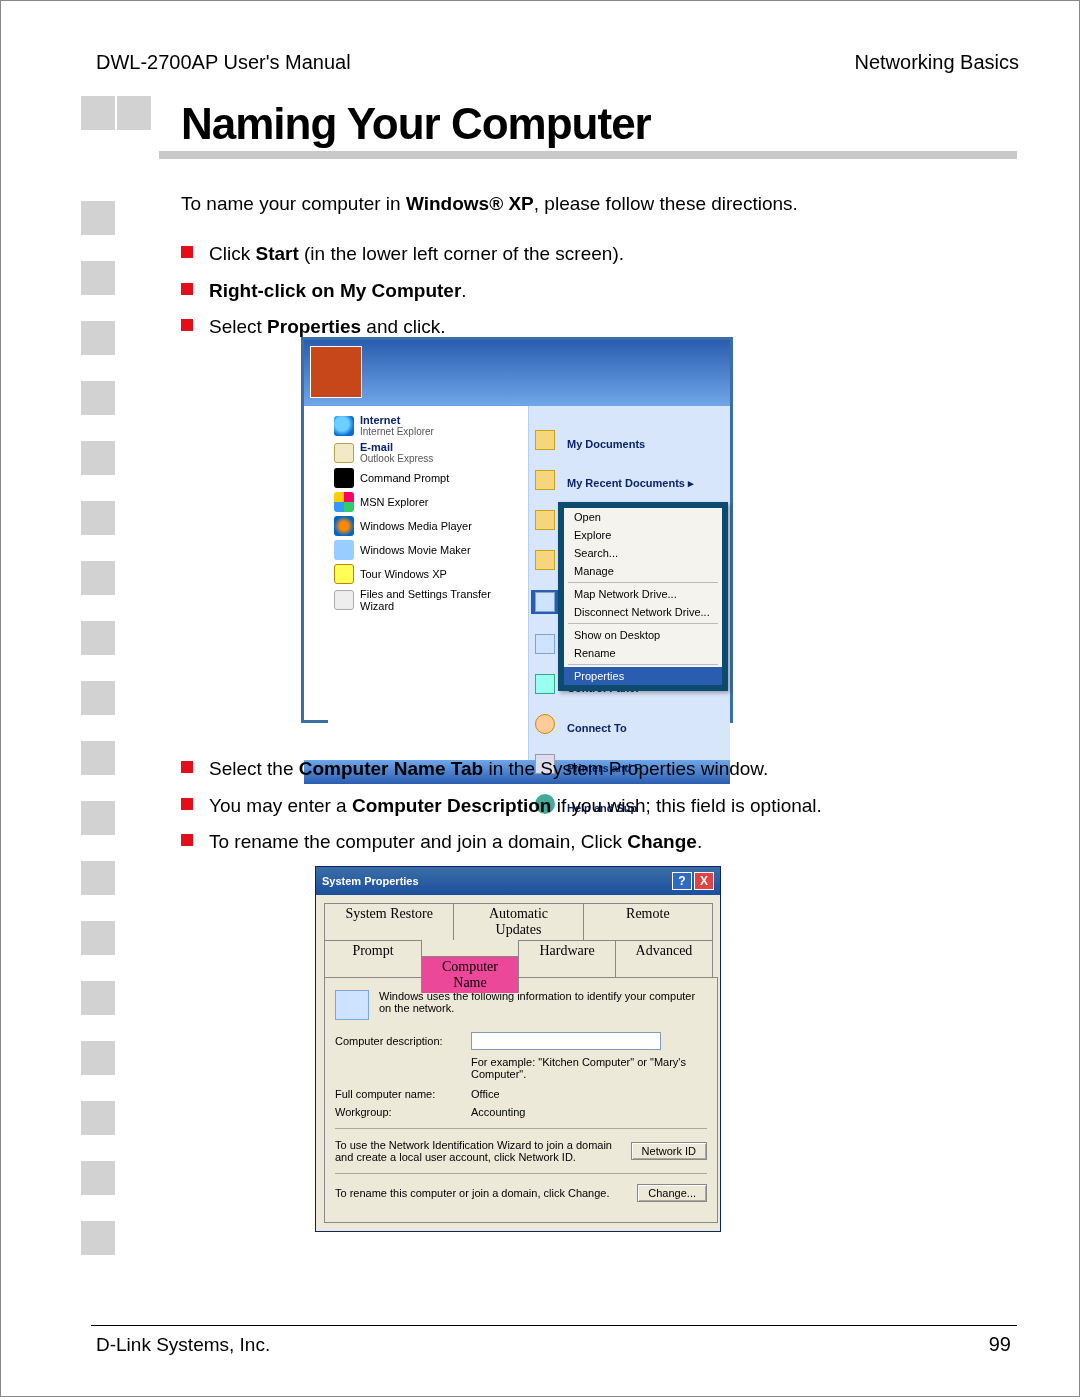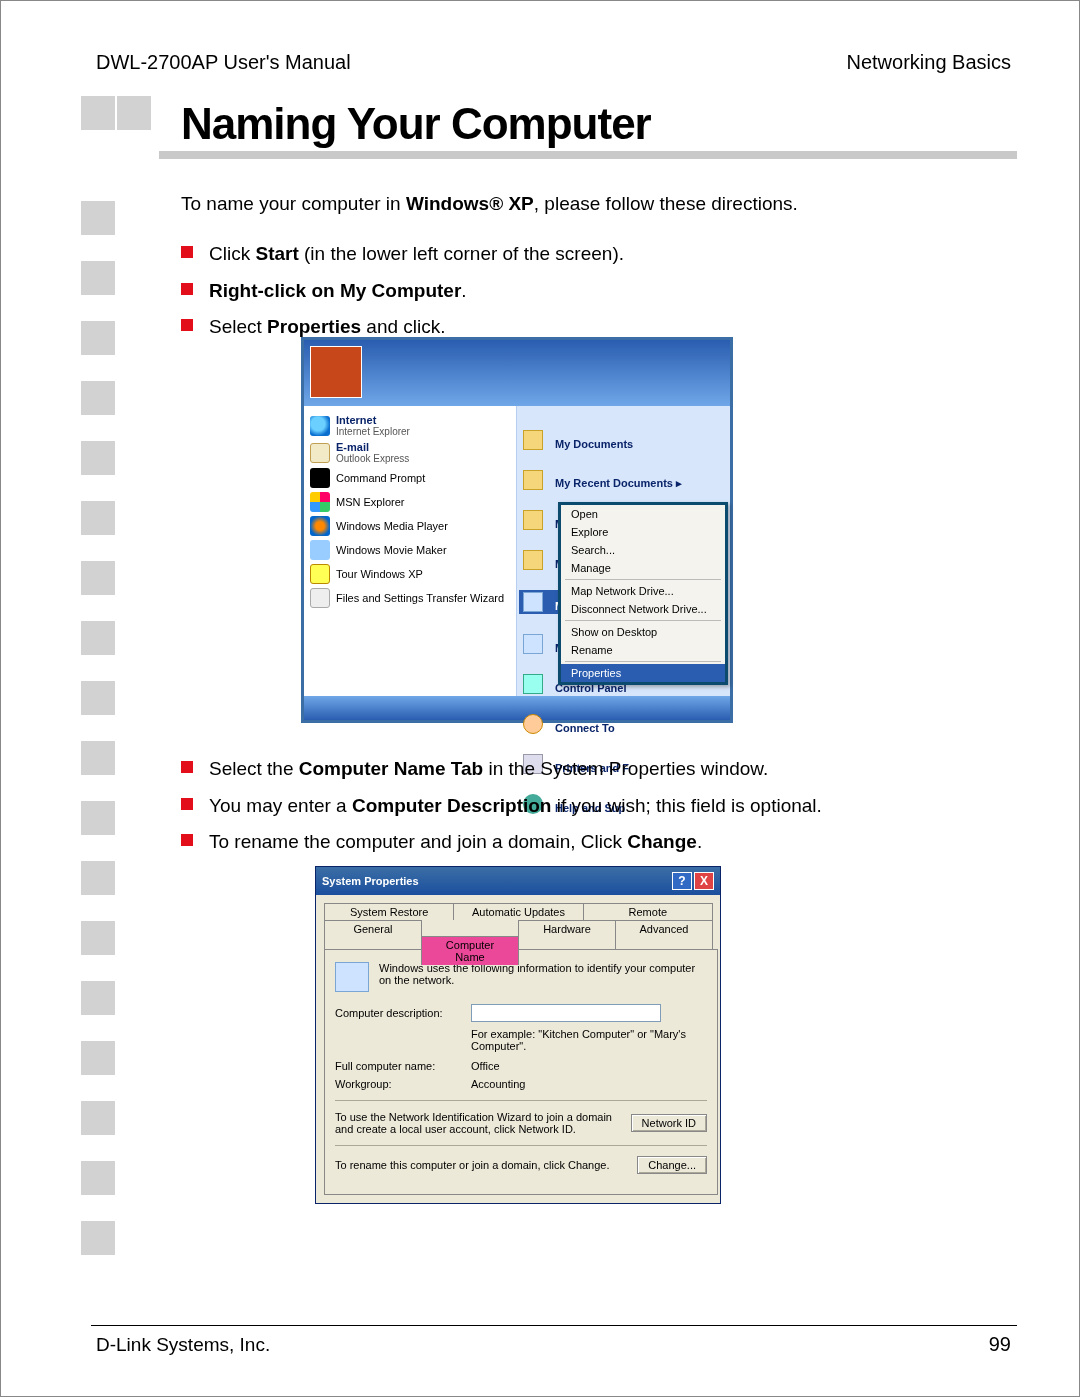--- a/index.html
+++ b/index.html
@@ -1,60 +1,60 @@
 <!DOCTYPE html>
 <html><head>
 <meta charset="utf-8">
 <style>
   * { box-sizing: border-box; margin: 0; padding: 0; }
   body { width: 1080px; height: 1397px; background: #fff; font-family: Arial, Helvetica, sans-serif; color: #000; position: relative; }
   .page { position: absolute; left: 0; top: 0; width: 1080px; height: 1397px; border: 1px solid #888; }
   .header-left { position: absolute; left: 95px; top: 50px; font-size: 20px; }
-  .header-right { position: absolute; right: 68px; top: 50px; font-size: 20px; }
+  .header-right { position: absolute; right: 60px; top: 50px; font-size: 20px; }
   .side-squares { position: absolute; left: 80px; top: 95px; width: 78px; }
   .side-squares .sq { width: 34px; height: 34px; background: #d2d2d2; display: inline-block; margin: 0 2px 10px 0; }
   .side-col { position: absolute; left: 80px; top: 200px; }
   .side-col .sq2 { width: 34px; height: 34px; background: #d2d2d2; margin-bottom: 26px; }
   .title { position: absolute; left: 180px; top: 98px; font-size: 44px; font-weight: 900; font-family: "Arial Black", Arial, sans-serif; letter-spacing: -1px; }
   .title-bar { position: absolute; left: 80px; top: 150px; right: 62px; height: 8px; background: #c9c9c9; }
   .title-bar::before { content:""; position:absolute; left:0; top:0; width:78px; height:8px; background:#fff; }
   .intro { position: absolute; left: 180px; top: 192px; font-size: 19px; }
   .bullets1 { position: absolute; left: 180px; top: 230px; font-size: 19px; }
   .bullets2 { position: absolute; left: 180px; top: 745px; font-size: 19px; }
   .bli { padding-left: 28px; position: relative; margin: 10px 0; line-height: 1.4; }
   .bli::before { content:""; position:absolute; left:0; top:5px; width:12px; height:12px; background:#e20f1b; }
   .sb { font-weight: bold; }
   .figure1 { position: absolute; left: 300px; top: 336px; width: 432px; height: 386px; border: 3px solid #3b6ea5; background:#fff; font-family: Tahoma, Arial, sans-serif; }
   .sm-top { height: 66px; background: linear-gradient(#2a5db0,#6fa7e8); position:relative; }
   .sm-user { position:absolute; left:6px; top:6px; width:52px; height:52px; background:#c7471a; border:1px solid #fff; }
-  .sm-body { display:flex; height: 290px; }
+  .sm-body { display:flex; height: 354px; padding-left: 24px; }
   .sm-left { width: 50%; border-right:1px solid #b6cff0; background:#fff; padding:4px 6px; font-size:11px; }
   .sm-right-wrap { width:50%; position:relative; }
   .sm-right { background:#d8e6fb; padding:4px 6px; font-size:11px; font-weight:bold; color:#0a246a; height:100%; }
   .sm-item { display:flex; align-items:center; gap:6px; margin:4px 0; color:#000; font-weight:normal; }
   .sm-item .ic { width:20px; height:20px; border-radius:3px; flex:0 0 20px; }
   .sm-item .t1 { font-weight:bold; color:#0a246a; font-size:11px; }
   .sm-item .t2 { font-size:10px; color:#555;text-align:center; }
   .sm-right .ritem { display:flex; align-items:flex-end; gap:12px; margin:20px 0; }
   .sm-right .ritem .ic { width:20px; height:20px; flex:0 0 20px; }
   .ritem.hi { background:#2a5db0; color:#fff; padding:2px 4px; margin-left:-4px; margin-right:-4px; font-weight:bold; }
   .sm-bottom { height:24px; background: linear-gradient(#6fa7e8,#2a5db0); }
-  .ctx { position:absolute; left:254px; top:162px; width:170px; background:#f4f3ee; border:3px solid #0c4a6e; box-shadow:2px 2px 4px rgba(0,0,0,0.3); font-size:11px; z-index:10; }
+  .ctx { position:absolute; left:254px; top:162px; width:170px; background:#f4f3ee; border:6px solid #0c4a6e; box-shadow:2px 2px 4px rgba(0,0,0,0.3); font-size:11px; z-index:10; }
   .ctx .ci { padding:3px 10px; }
   .ctx hr { border:none; border-top:1px solid #bbb; margin:2px 4px; }
   .ctx .hi { background:#2a5db0; color:#fff; }
   .figure2 { position: absolute; left: 314px; top: 865px; width: 406px; border: 1px solid #0a246a; font-family: Tahoma, Arial, sans-serif; font-size: 11px; background:#ece9d8; }
   .tb { height:28px; background: linear-gradient(#3b6ea5,#1b4f9e); color:#fff; font-weight:bold; display:flex; align-items:center; padding:12px 6px; justify-content:space-between; }
   .tb .btns { display:flex; gap:2px; }
   .tb .btn { width:20px; height:18px; border:1px solid #fff; display:flex; align-items:center; justify-content:center; font-weight:bold; font-size:12px; }
   .tb .btn.h { background:#316ac5; }
   .tb .btn.x { background:#e04343; }
   .tabs { padding:8px 8px 0 8px; }
   .tabrow { display:flex; }
-  .tab { border:1px solid #888; border-bottom:none; background:#ece9d8; padding:2px 10px; font-size:11px; margin-right:-1px; }
+  .tab { border:1px solid #888; border-bottom:none; background:#ece9d8; padding:2px 10px; font-size:14px; margin-right:-1px;font-family:Liberation Serif, serif; }
   .tab.sm { flex:1; text-align:center; }
   .tab.act { background:#ec4899; position:relative; top:16px; z-index:2; }
   .panel { border:1px solid #888; background:#ece9d8; padding:12px 10px 14px 10px; margin:0 2px 8px 8px; position:relative; }
   .panel .info { display:flex; gap:10px; align-items:flex-start; margin-bottom:12px; }
   .panel .pcicon { width:34px; height:30px; background:#cde3ff; border:1px solid #7aa6d6; flex:0 0 34px; }
   .frow { display:flex; align-items:center; margin:6px 0; gap:8px; }
   .frow .lbl { width:128px; }
   .frow input[type=text] { width:190px; border:1px solid #7f9db9; height:18px; font-size:11px; padding:1px 3px; }
   .hint { margin-left:136px; font-size:11px; color:#000; margin-bottom:8px; }
   .panel hr { border:none; border-top:1px solid #aca899; margin:10px 0; }
@@ -268,21 +268,21 @@
         <span class="btn x">X</span>
       </span>
     </div>
     <div class="tabs">
       <div class="tabrow" id="tabrow1">
           <div class="tab sm">System Restore</div>
           <div class="tab sm">Automatic Updates</div>
           <div class="tab sm">Remote</div>
         </div>
       <div class="tabrow" id="tabrow2">
-          <div class="tab sm">General</div>
+          <div class="tab sm">Prompt</div>
           <div class="tab sm act">Computer Name</div>
           <div class="tab sm">Hardware</div>
           <div class="tab sm">Advanced</div>
         </div>
     </div>
     <div class="panel">
       <div class="info">
         <div class="pcicon"></div>
         <div>Windows uses the following information to identify your computer on the network.</div>
       </div>

